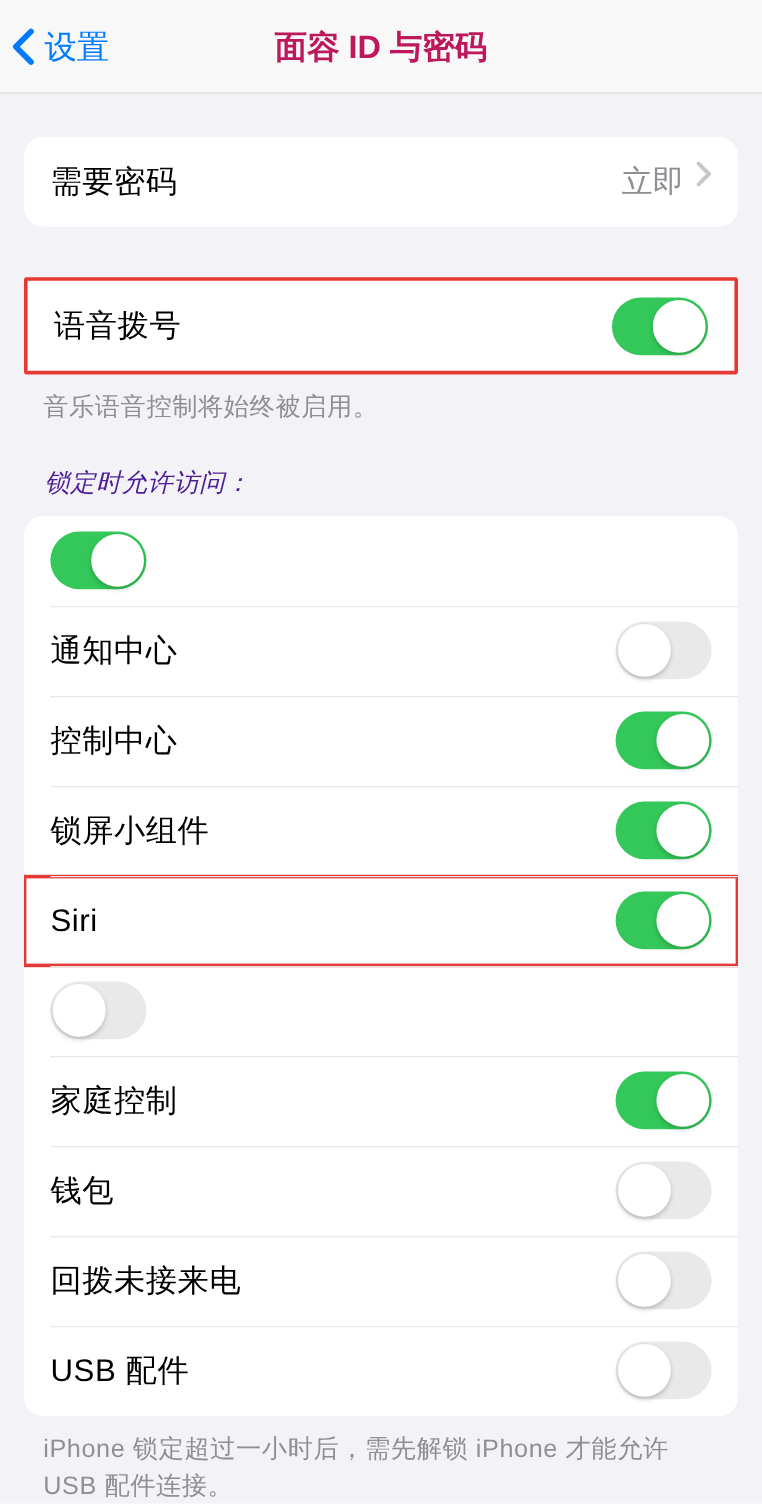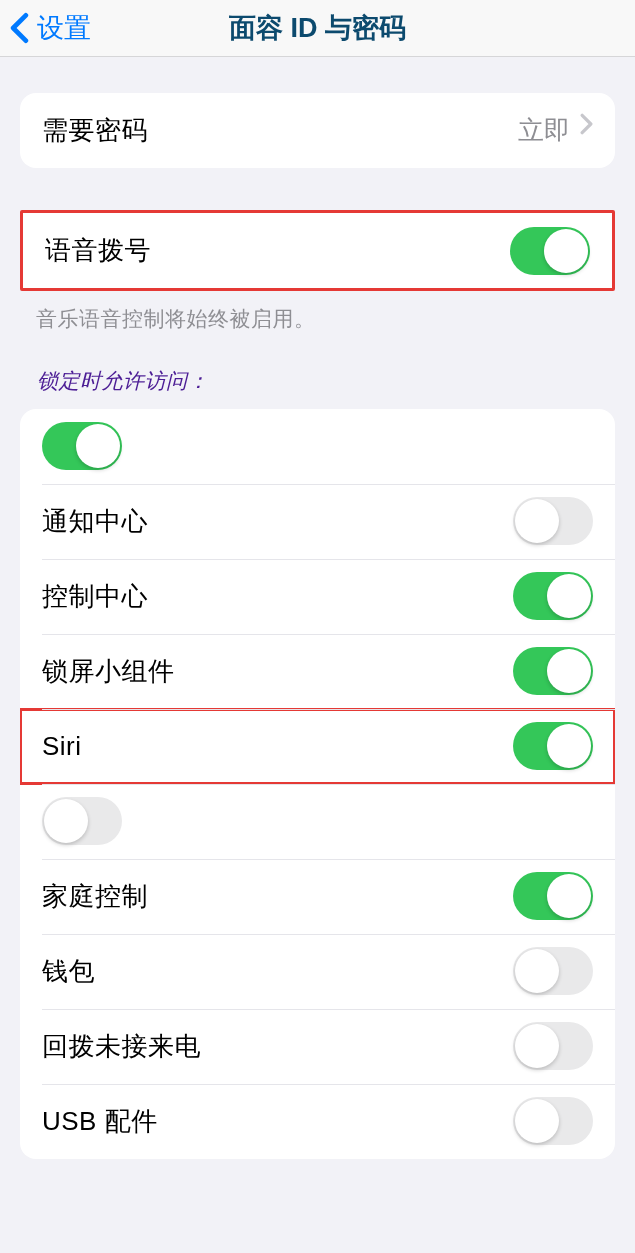--- a/index.html
+++ b/index.html
@@ -4,21 +4,21 @@
   <style>
     * { margin: 0; padding: 0; box-sizing: border-box; }
     body {
       width: 635px;
       height: 1253px;
       background: #f2f2f7;
       font-family: -apple-system, "PingFang SC", "Helvetica Neue", sans-serif;
       overflow: hidden;
     }
     .header {
-      height: 57px;
+      height: 78px;
       background: #f8f8f8;
       border-bottom: 1px solid #d6d6d8;
       display: flex;
       align-items: center;
       position: relative;
     }
     .back-btn {
       display: flex;
       align-items: center;
       padding-left: 10px;
@@ -30,21 +30,21 @@
       width: 19px;
       height: 32px;
       margin-right: 8px;
     }
     .header-title {
       position: absolute;
       left: 50%;
       transform: translateX(-50%);
       font-size: 27px;
       font-weight: 600;
-      color: #0c4a6e;
+      color: #be185d;
     }
     .content {
       padding: 0;
     }
     .group {
       margin: 28px 20px 0 20px;
       background: #fff;
       border-radius: 16px;
       overflow: hidden;
     }
@@ -225,14 +225,15 @@
         </div>
       </div>
       <div class="row">
         <span class="row-label">USB 配件</span>
         <div class="toggle off">
           <div class="toggle-knob"></div>
         </div>
       </div>
     </div>
 
+  <div class="footer-text">iPhone 锁定超过一小时后，需先解锁 iPhone 才能允许 USB 配件连接。</div>
 
 </div>
 
 </body></html>

